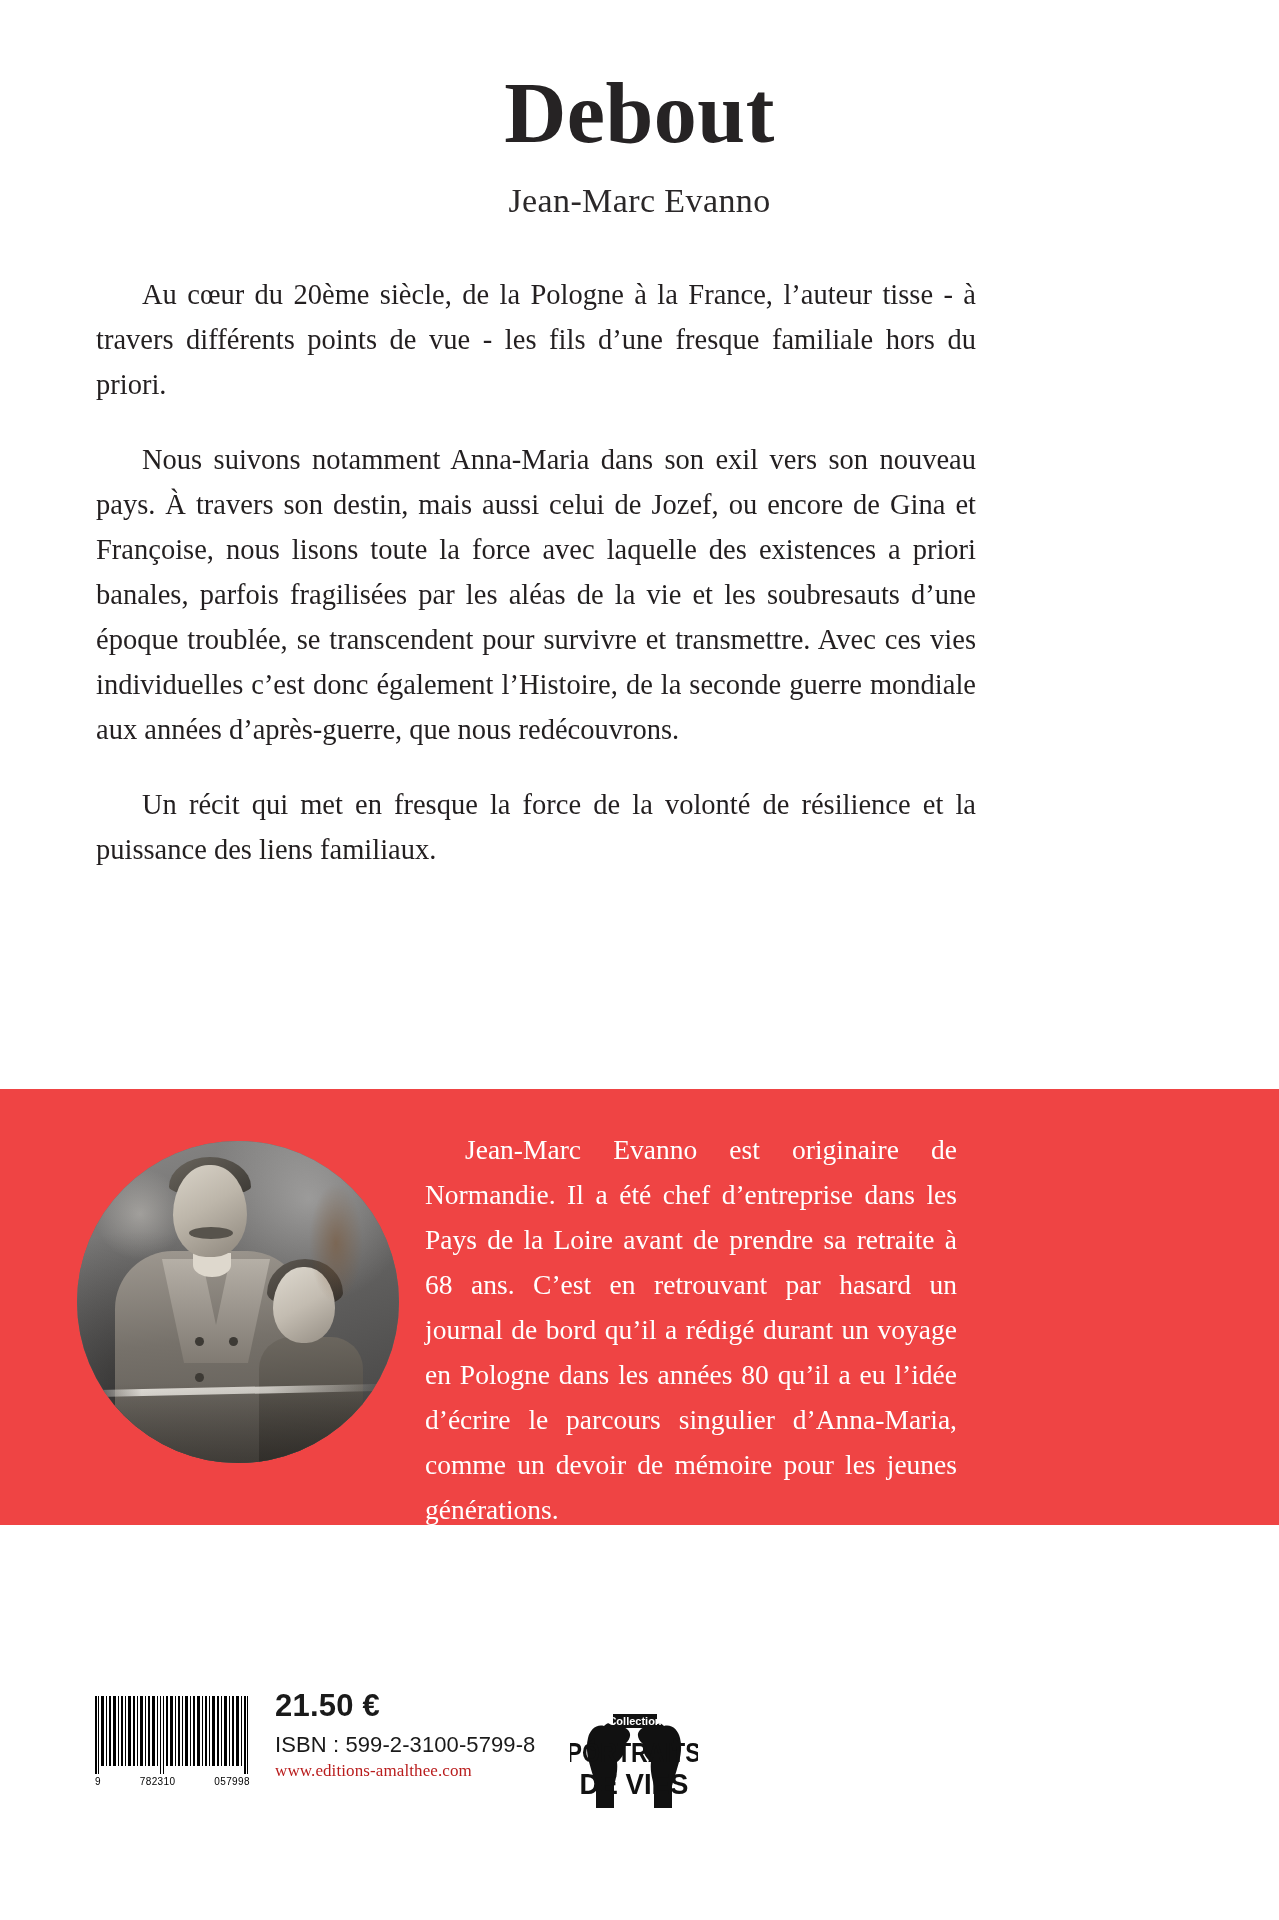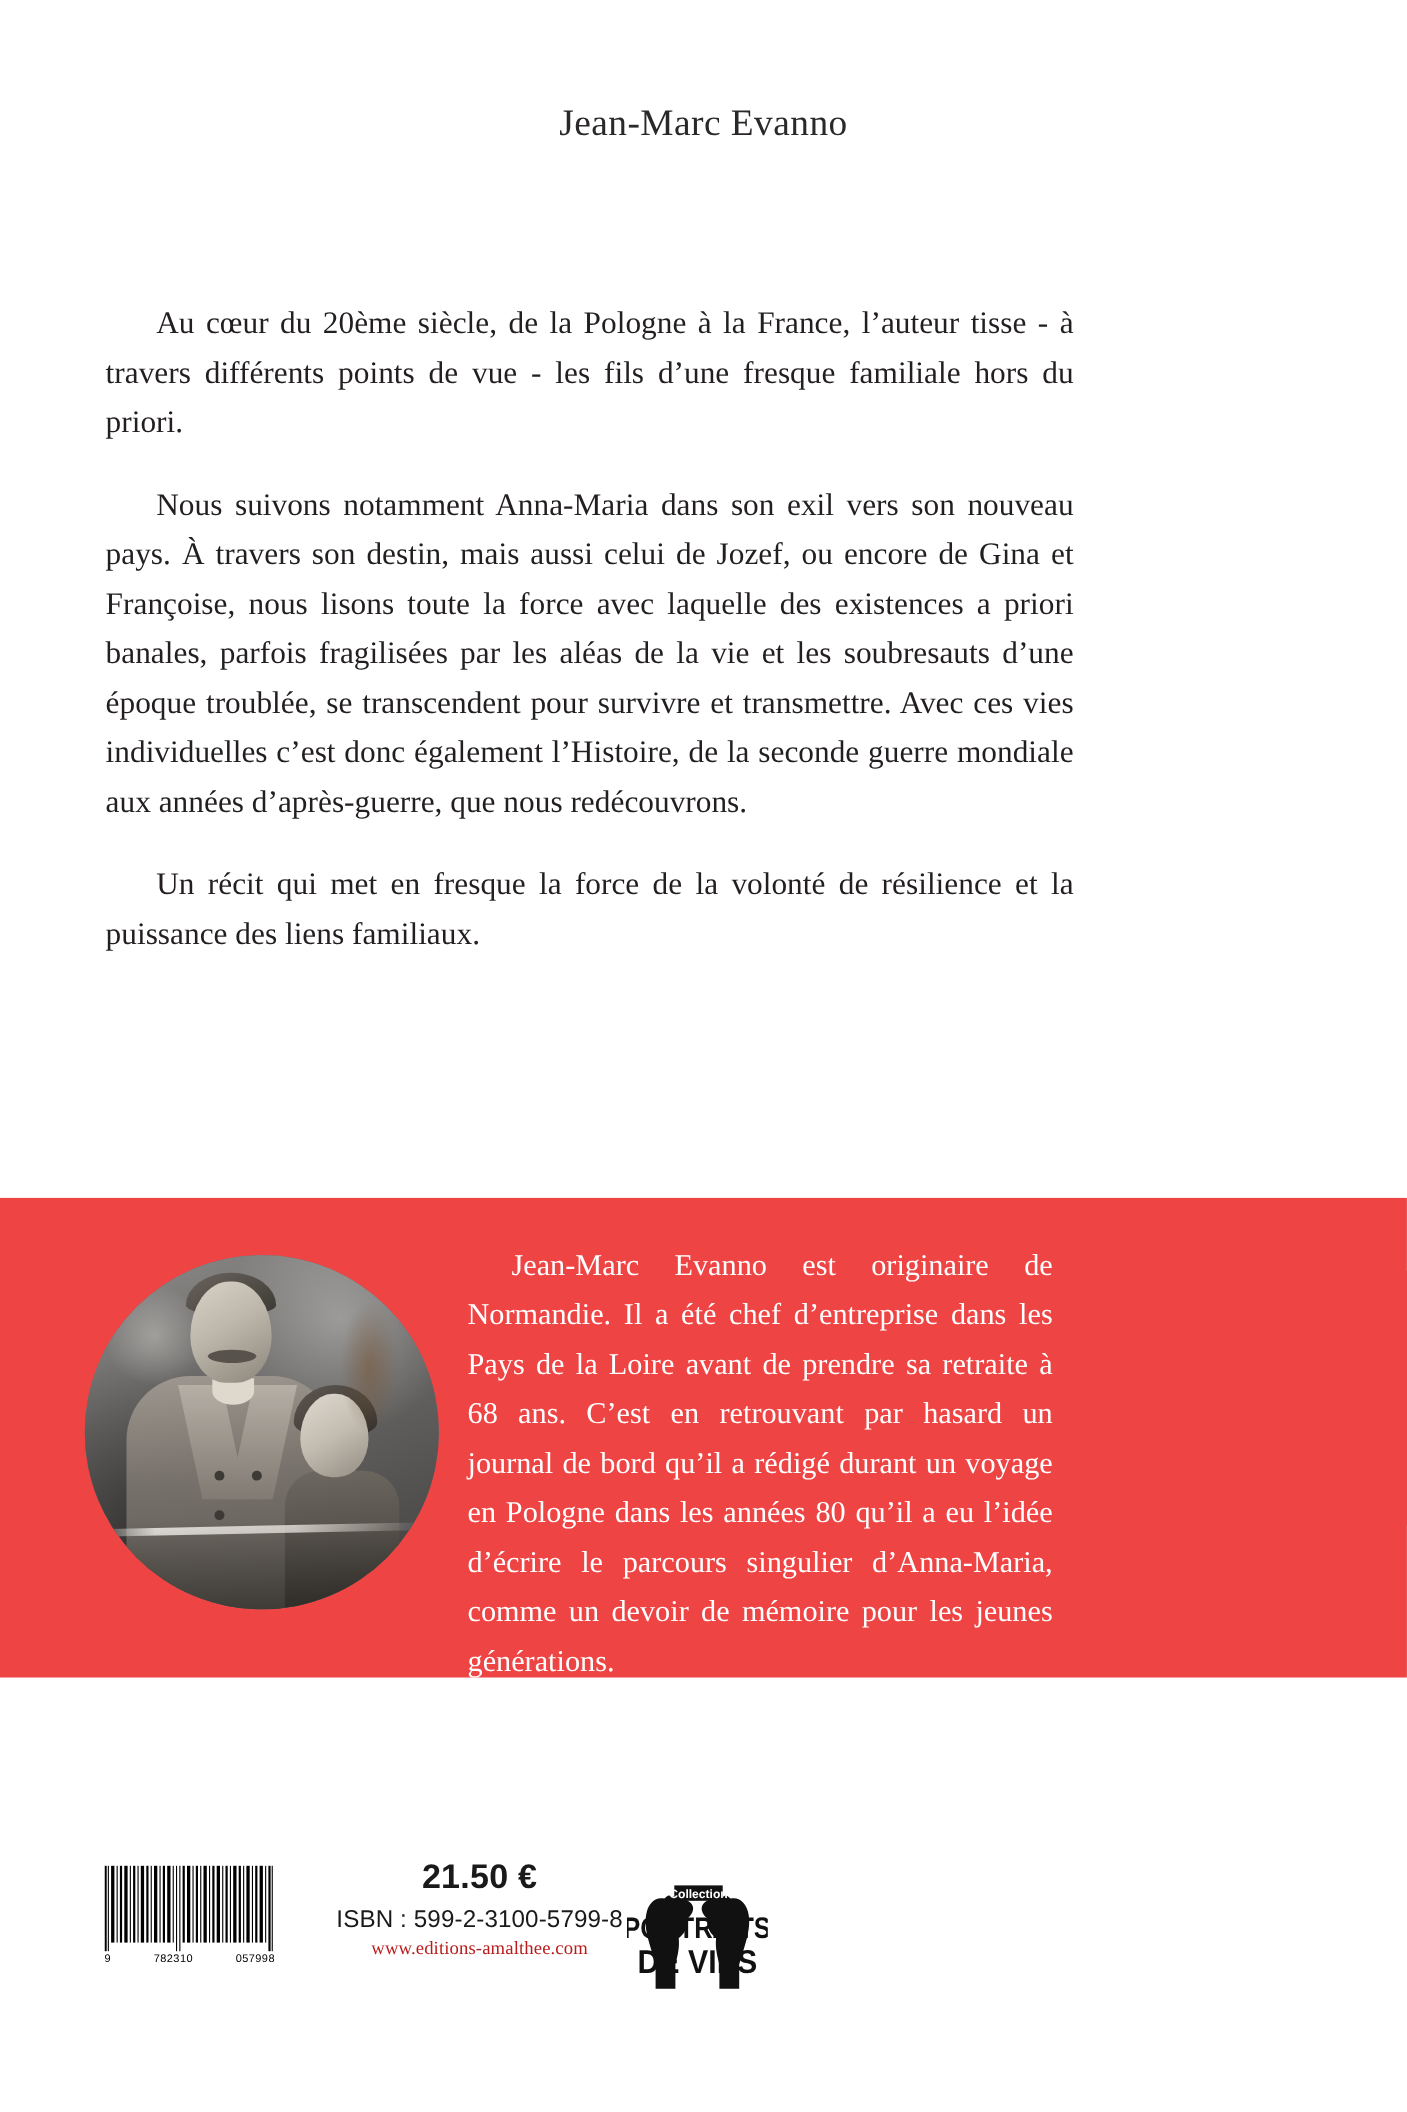--- a/index.html
+++ b/index.html
@@ -236,24 +236,23 @@
     font-size: 10px;
     color: #000;
     margin-top: 2px;
     letter-spacing: 0.4px;
   }
   .barcode-digits span { display: inline-block; }
 
   
   .price-block {
     position: absolute;
-    left: 286px;
+    left: 275px;
     top: 0px;
     width: 300px;
-    text-align: center;
   }
   .price {
     font-family: "Liberation Sans", "DejaVu Sans", sans-serif;
     font-weight: 700;
     font-size: 31px;
     color: #1a1a1a;
     margin: 0 0 8px 0;
     letter-spacing: 0.2px;
   }
   .isbn {
@@ -280,20 +279,21 @@
     height: 120px;
   }
   .logo svg { display: block; }
 </style>
 </head>
 <body>
 
 <div class="page">
 
   <div class="title-block">
+    <h1 class="book-title">Debout</h1>
     <p class="book-author">Jean-Marc Evanno</p>
   </div>
 
   <div class="blurb">
     <p>Au cœur du 20ème siècle, de la Pologne à la France,  l’auteur tisse - à travers différents points de vue - les fils d’une fresque familiale hors du priori.</p>
     <p>Nous suivons notamment Anna-Maria dans son exil  vers son nouveau pays. À travers son destin, mais aussi celui de Jozef, ou encore de Gina et Françoise, nous lisons toute la force avec laquelle des existences a priori banales, parfois fragilisées par les aléas de la vie et les soubresauts d’une époque troublée, se transcendent pour survivre et transmettre. Avec ces vies individuelles c’est donc également l’Histoire, de la seconde guerre mondiale aux années d’après-guerre, que nous redécouvrons.</p>
     <p>Un récit qui met en fresque la force de la volonté de résilience et la puissance des liens familiaux.</p>
   </div>
 
   <div class="bio-band" style="background: #ef4444;">

